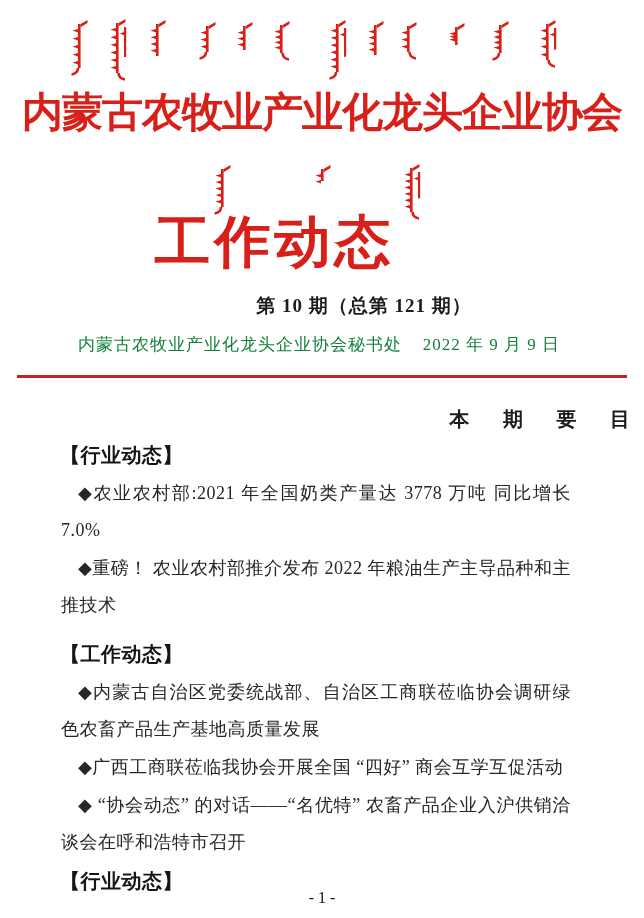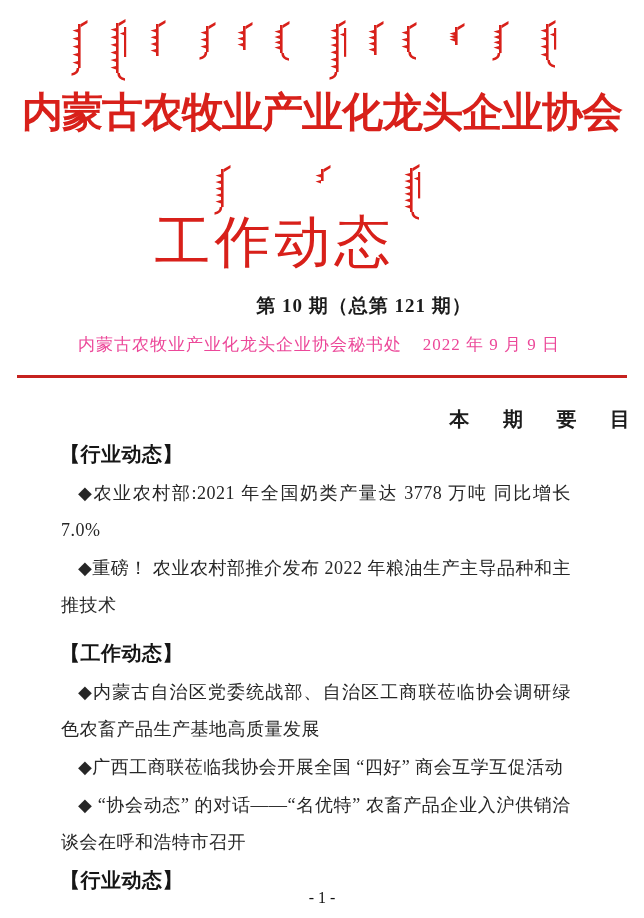--- a/index.html
+++ b/index.html
@@ -19,55 +19,55 @@
     position:absolute;top:87px;left:0;width:644px;
     text-align:center;
     font-size:41px;font-weight:bold;line-height:50px;
     letter-spacing:-1px;
     color:#d8201a;
     white-space:nowrap;
   }
   .doc-title{
     position:absolute;top:211px;left:0;width:549px;
     text-align:center;
-    font-size:56px;font-weight:normal;line-height:62px;
+    font-size:56px;font-weight:bold;line-height:62px;
     letter-spacing:4px;
     color:#d8201a;
     white-space:nowrap;
   }
   .issue-line{
     position:absolute;top:293px;left:0;width:644px;
     text-align:center;
     font-size:19px;font-weight:bold;line-height:26px;
     letter-spacing:1px;
     margin-left:42px;
   }
   .pub-row{
     position:absolute;top:333px;left:78px;right:84px;
     display:flex;justify-content:space-between;align-items:baseline;
     font-size:17px;line-height:24px;letter-spacing:1px;
-    color:#ec4899;
+    color:#15803d;
   }
   .red-rule{
     position:absolute;top:375px;left:17px;width:610px;height:3px;
     background:#c6221f;
   }
   .toc-title{
     position:absolute;top:405px;left:0;width:644px;
     text-align:right;
     font-family:"Liberation Sans","DejaVu Sans",sans-serif;
     font-size:20px;font-weight:bold;line-height:28px;
     letter-spacing:14px;text-indent:14px;
   }
   .content{
     position:absolute;top:437px;left:60px;width:512px;
   }
   .content h3{
     margin:12px 0 0 0;
-    font-family:Liberation Mono, monospace;
+    font-family:Liberation Sans, sans-serif;
     font-size:20px;font-weight:bold;line-height:37px;
     letter-spacing:0.5px;
     color:#161616;
   }
   .content h3.first{margin-top:0;}
   .content h3.tight{margin-top:2px;}
   .content p{
     margin:1px;
     font-size:18px;line-height:37px;
     text-align:justify;

